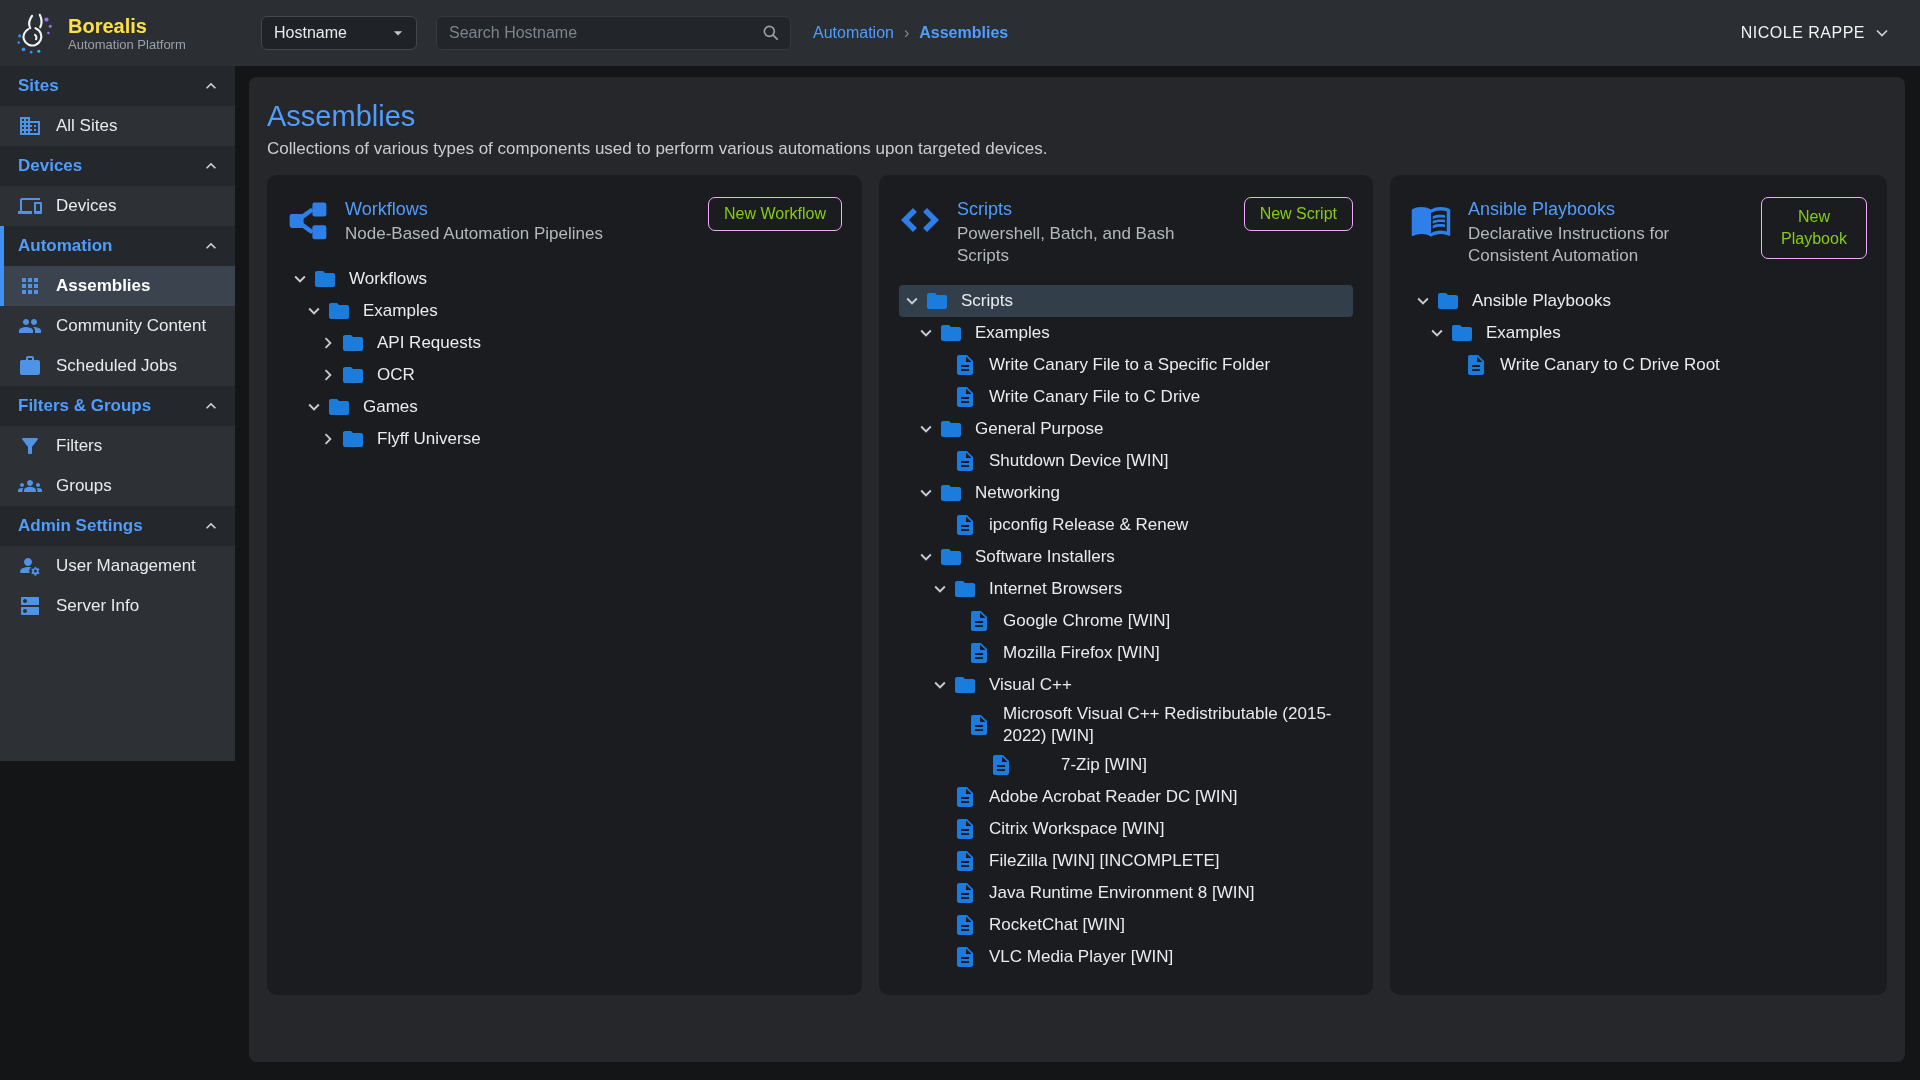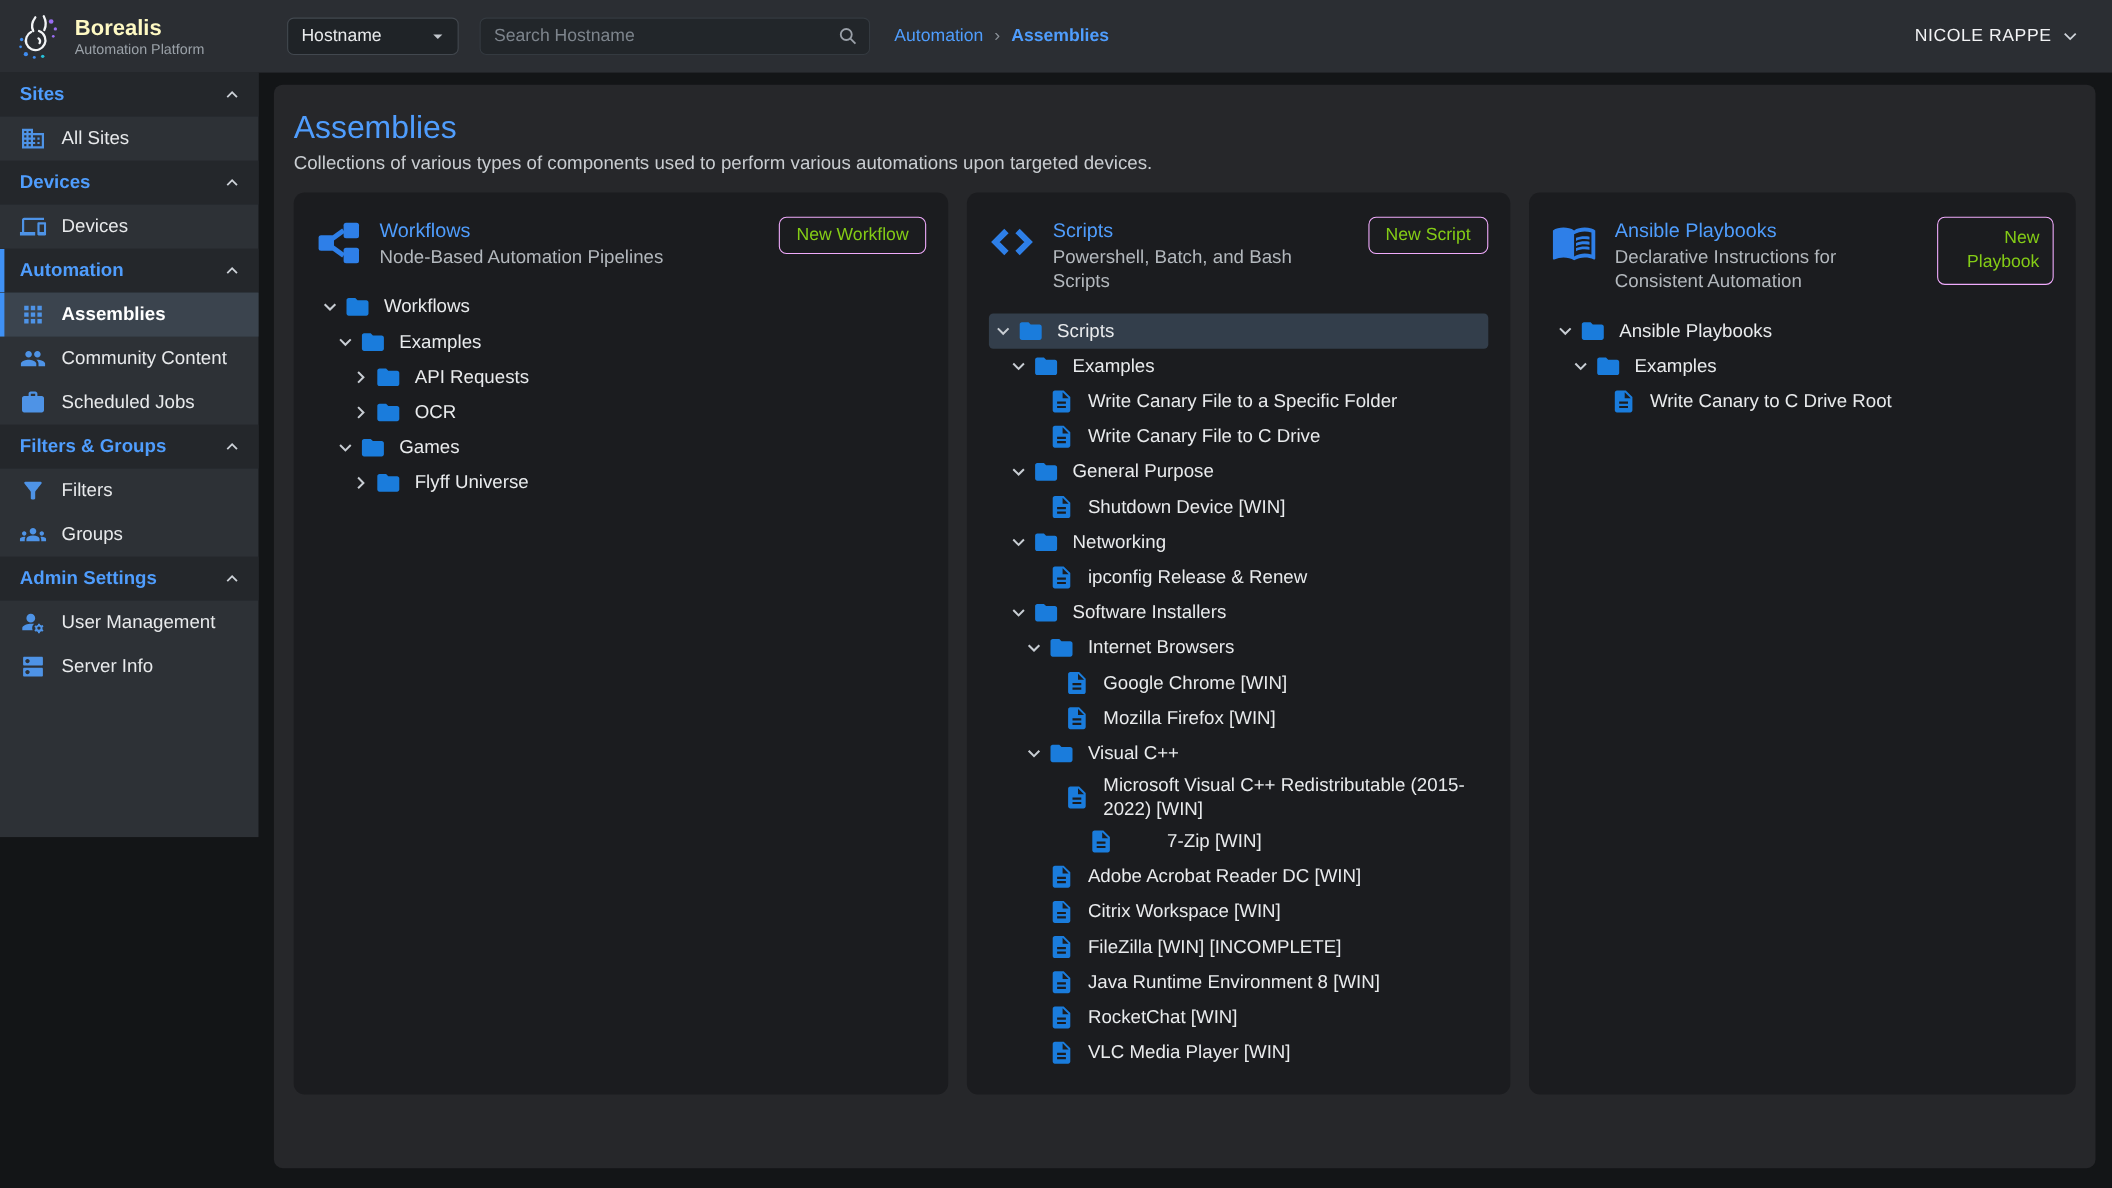--- a/index.html
+++ b/index.html
@@ -5,21 +5,21 @@
   * { margin:0; padding:0; box-sizing:border-box; }
   html,body { width:1920px; height:1080px; overflow:hidden; background:#131517;
               font-family:"Liberation Sans", sans-serif; color:#e8eaec; }
 
   .icon svg { display:block; width:100%; height:100%; }
 
   
   .topbar { height:66px; background:#2b2e33; display:flex; align-items:center; }
   .brand { width:235px; flex:0 0 auto; display:flex; align-items:center; gap:10px; padding-left:12px; }
   .brand-logo { width:46px; height:46px; flex:0 0 auto; }
-  .brand-name { font-size:20px; font-weight:bold; color:#fef9c3; line-height:22px; }
+  .brand-name { font-size:20px; font-weight:bold; color:#fde047; line-height:22px; }
   .brand-tagline { font-size:13px; color:#9aa1a8; line-height:15px; }
 
   .hostname-select { margin-left:26px; width:156px; height:34px; background:#1f2327;
     border:1px solid #42484f; border-radius:6px; display:flex; align-items:center;
     padding:0 8px 0 12px; font-size:16px; color:#e8eaec; cursor:pointer; }
   .hostname-select .caret { margin-left:auto; width:20px; height:20px; color:#c2c7cd; }
 
   .search-wrap { margin-left:19px; position:relative; width:355px; height:34px; }
   .search-wrap input { width:100%; height:100%; background:#22262a; border:1px solid #343a40;
     border-radius:6px; color:#e8eaec; font-size:16px; font-family:"Liberation Sans", sans-serif;
@@ -61,21 +61,21 @@
   .card.ansible   { flex:1; }
 
   .card-head { display:flex; align-items:flex-start; gap:16px; }
   .card-icon { width:42px; height:42px; color:#2e7fe8; flex:0 0 auto; margin-top:2px; }
   .card-titles { flex:1; min-width:0; }
   .card-title { color:#4f9dfd; font-size:18px; line-height:24px; }
   .card-sub { color:#b3b8bd; font-size:17px; line-height:22px; margin-top:2px; }
   .card-btn { flex:0 0 auto; border:1px solid #f0abfc; color:#84cc16; background:transparent;
     border-radius:7px; font-size:16px; line-height:22px; padding:5px 15px; cursor:pointer;
     font-family:"Liberation Sans", sans-serif; }
-  .card.ansible .card-btn { max-width:106px; white-space:normal; text-align:right; padding:8px 12px; }
+  .card.ansible .card-btn { max-width:106px; white-space:normal; text-align:center; padding:8px 12px; }
 
   .tree { margin-top:18px; }
   .trow { display:flex; align-items:center; min-height:32px; border-radius:4px; cursor:pointer; }
   .trow.selected { background:#333e4b; }
   .tchev { width:26px; height:22px; flex:0 0 auto; color:#c8cdd3; display:flex; align-items:center; justify-content:center; }
   .tchev svg { width:22px; height:22px; }
   .ticon { width:24px; height:24px; flex:0 0 auto; margin-right:12px; color:#1a7cdc; }
   .tlabel { color:#e9ebed; font-size:17px; line-height:22px; padding:2px 0; }
 </style>
 </head>

